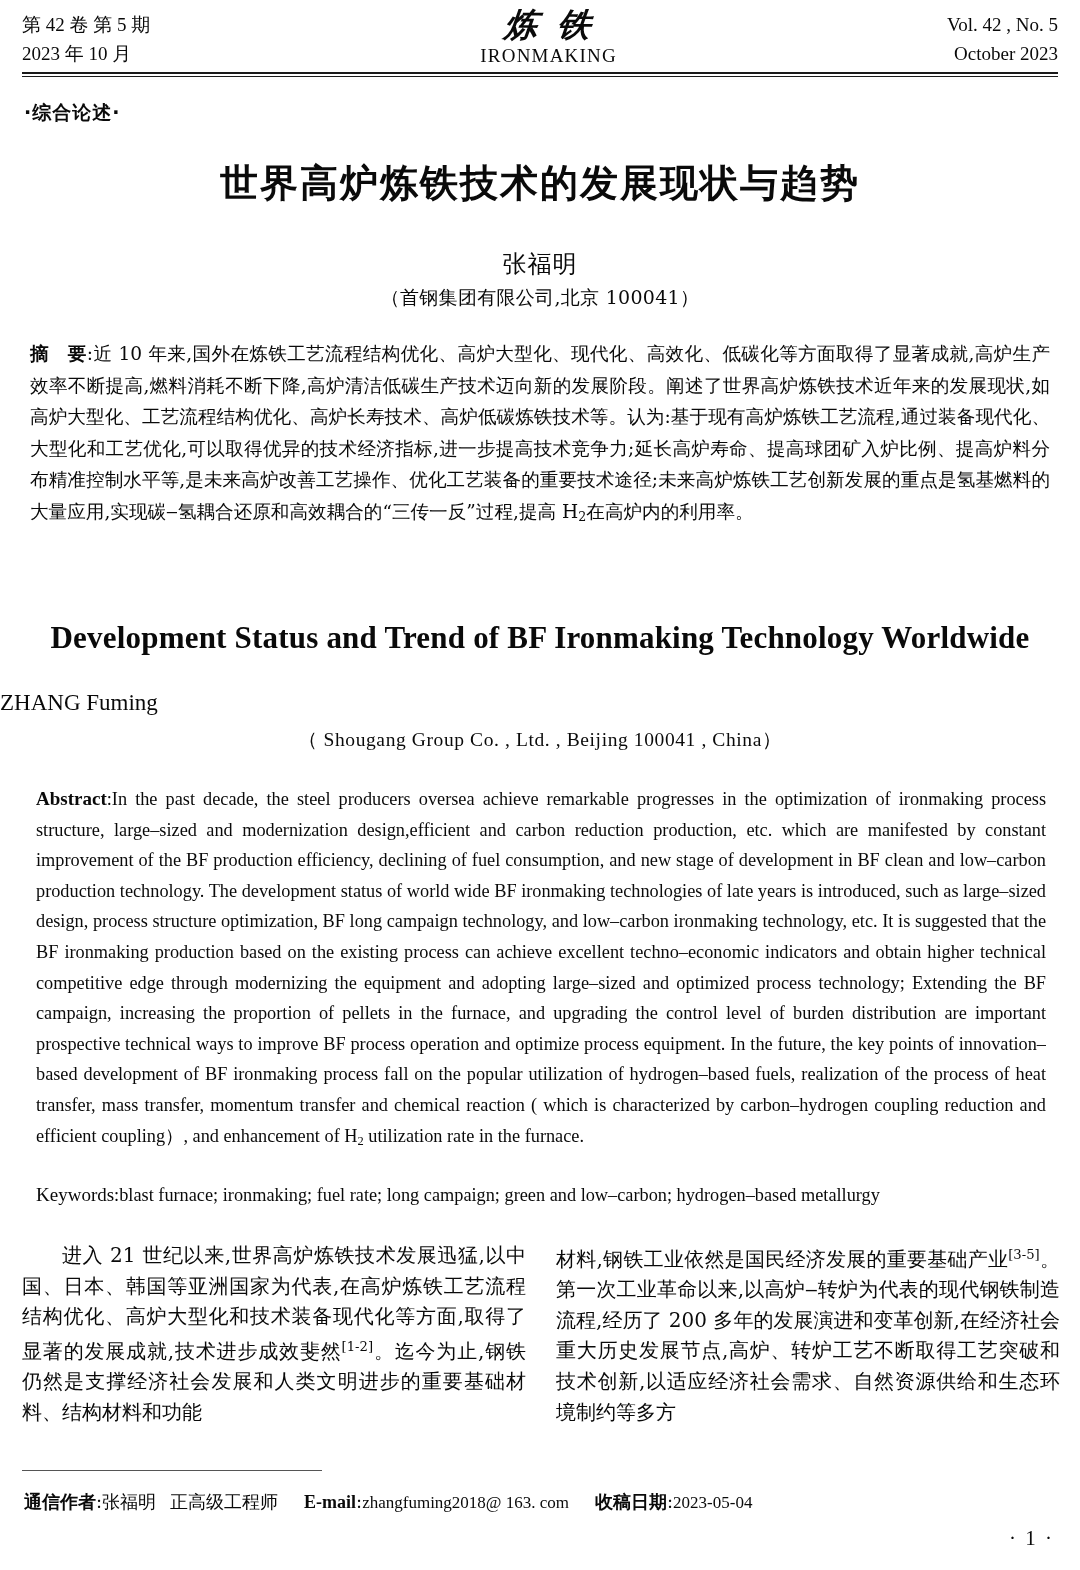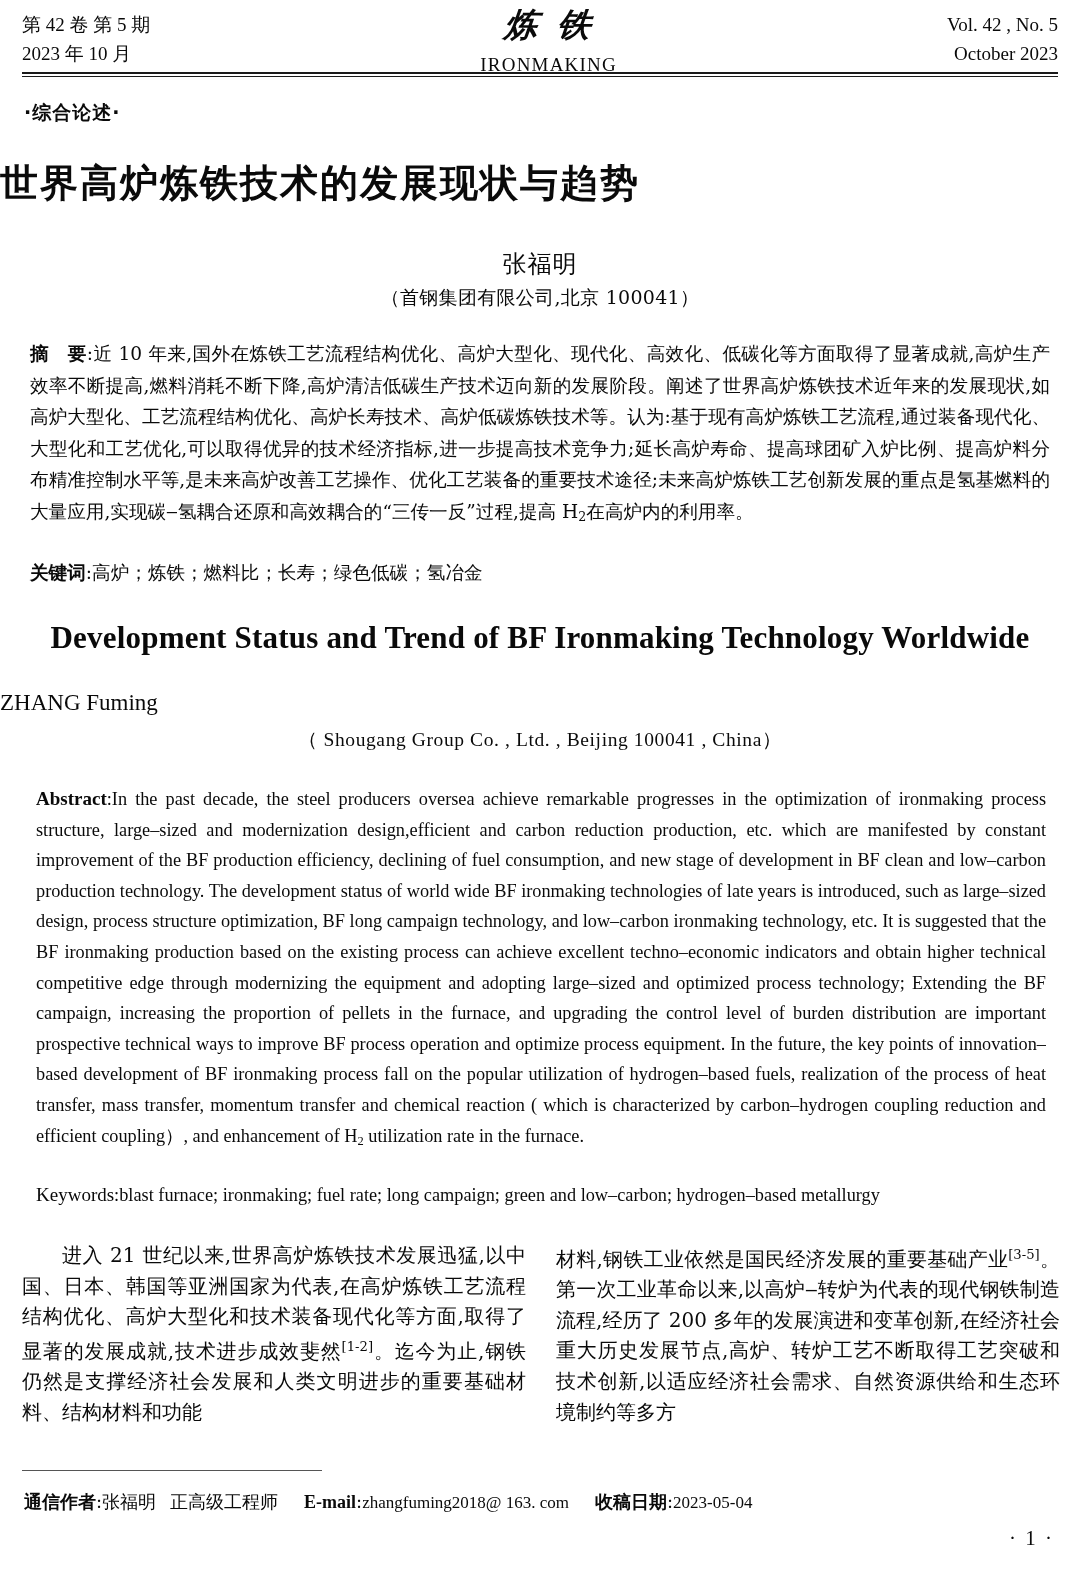--- a/index.html
+++ b/index.html
@@ -46,21 +46,21 @@
     font-weight: bold;
     letter-spacing: 20px;
     font-style: italic;
     line-height: 1.05;
     padding-left: 18px;
     transform: skewX(-6deg);
   }
   .logo-en {
     font-size: 19px;
     letter-spacing: 1.2px;
-    margin-top: 11px;
+    margin-top: 2px;
     font-family: "Liberation Serif", serif;
   }
 
   .rule-double {
     position: absolute;
     left: 22px;
     right: 22px;
     top: 72px;
     height: 5px;
   }
@@ -83,20 +83,21 @@
     font-size: 19px;
     font-weight: bold;
     letter-spacing: 1px;
   }
 
   
   .title-cn {
     position: absolute;
     left: 0; right: 0;
     top: 158px;
+    text-align: center;
     font-family: "DejaVu Sans", sans-serif;
     font-size: 38px;
     font-weight: bold;
     letter-spacing: 2px;
   }
   .author-cn {
     position: absolute;
     left: 0; right: 0;
     top: 248px;
     text-align: center;
@@ -298,23 +299,20 @@
   <div class="section-tag">·综合论述·</div>
 
   <div class="title-cn">世界高炉炼铁技术的发展现状与趋势</div>
   <div class="author-cn">张福明</div>
   <div class="affil-cn">（首钢集团有限公司,北京  100041）</div>
 
   <div class="abs-cn">
     <span class="lbl">摘　要</span><span>:</span><span>近 10 年来,国外在炼铁工艺流程结构优化、高炉大型化、现代化、高效化、低碳化等方面取得了显著成就,高炉生产效率不断提高,燃料消耗不断下降,高炉清洁低碳生产技术迈向新的发展阶段。阐述了世界高炉炼铁技术近年来的发展现状,如高炉大型化、工艺流程结构优化、高炉长寿技术、高炉低碳炼铁技术等。认为:基于现有高炉炼铁工艺流程,通过装备现代化、大型化和工艺优化,可以取得优异的技术经济指标,进一步提高技术竞争力;延长高炉寿命、提高球团矿入炉比例、提高炉料分布精准控制水平等,是未来高炉改善工艺操作、优化工艺装备的重要技术途径;未来高炉炼铁工艺创新发展的重点是氢基燃料的大量应用,实现碳‒氢耦合还原和高效耦合的“三传一反”过程,提高 H</span><sub>2</sub><span>在高炉内的利用率。</span>
   </div>
 
-  <div class="kw-cn">
-    <span class="lbl">关键词</span><span>:</span><span>高炉；炼铁；燃料比；长寿；绿色低碳；氢冶金</span>
-  </div>
 
   <div class="title-en">Development Status and Trend of BF Ironmaking Technology Worldwide</div>
   <div class="author-en">ZHANG Fuming</div>
   <div class="affil-en">（ Shougang Group Co. , Ltd. , Beijing  100041 , China）</div>
 
   <div class="abs-en">
     <span class="lbl">Abstract</span><span>:</span><span>In the past decade, the steel producers oversea achieve remarkable progresses in the optimization of ironmaking process structure, large‒sized and modernization design,efficient and carbon reduction production, etc. which are manifested by constant improvement of the BF production efficiency, declining of fuel consumption, and new stage of development in BF clean and low‒carbon production technology. The development status of world wide BF ironmaking technologies of late years is introduced, such as large‒sized design, process structure optimization, BF long campaign technology, and low‒carbon ironmaking technology, etc. It is suggested that the BF ironmaking production based on the existing process can achieve excellent techno‒economic indicators and obtain higher technical competitive edge through modernizing the equipment and adopting large‒sized and optimized process technology; Extending the BF campaign, increasing the proportion of pellets in the furnace, and upgrading the control level of burden distribution are important prospective technical ways to improve BF process operation and optimize process equipment. In the future, the key points of innovation‒based development of BF ironmaking process fall on the popular utilization of hydrogen‒based fuels, realization of the process of heat transfer, mass transfer, momentum transfer and chemical reaction ( which is characterized by carbon‒hydrogen coupling reduction and efficient coupling）, and enhancement of H</span><sub>2</sub><span> utilization rate in the furnace.</span>
   </div>
 
   <div class="kw-en">

